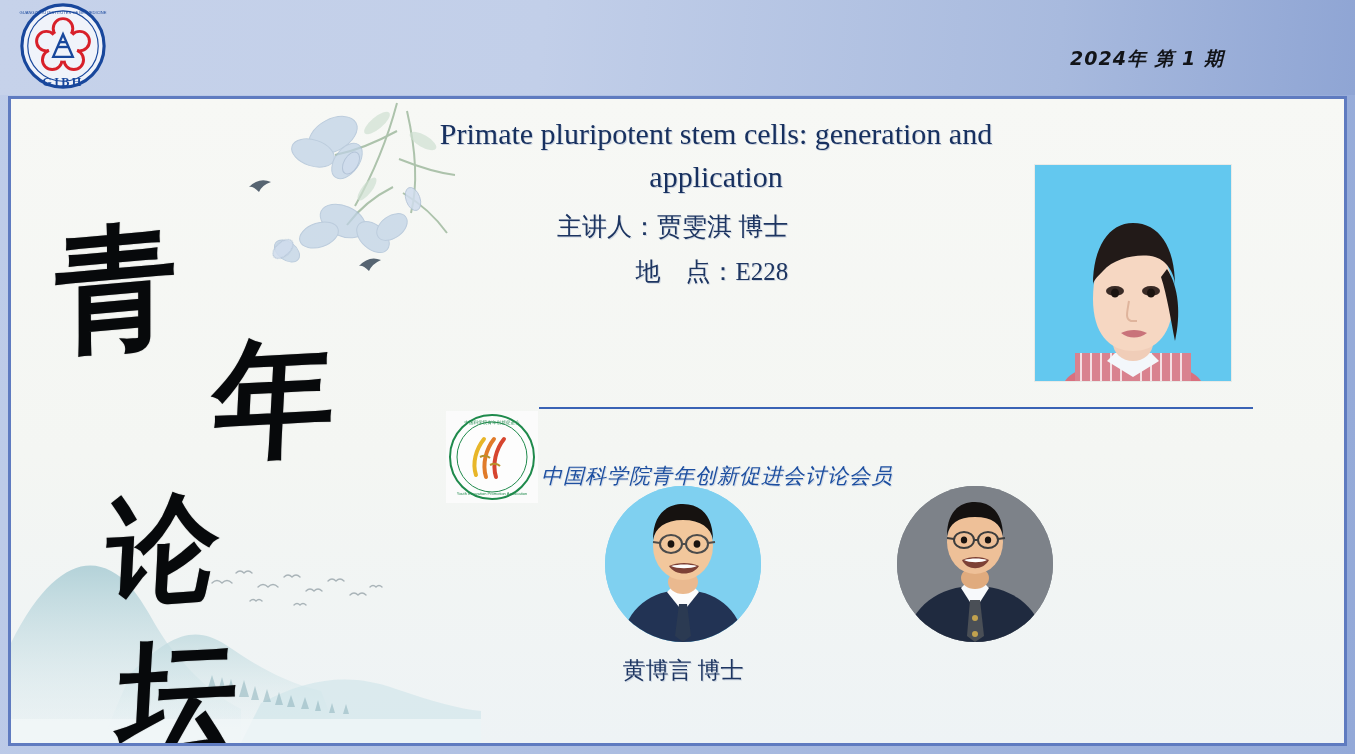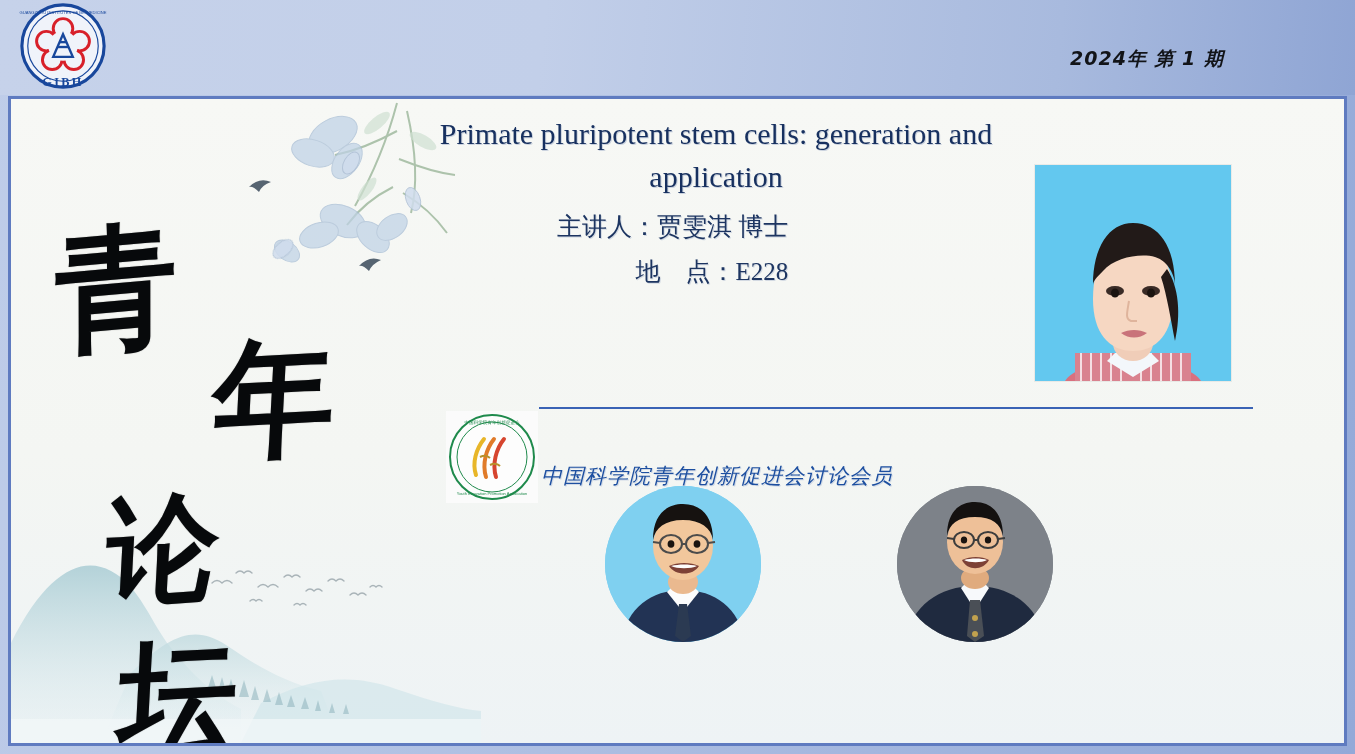--- a/index.html
+++ b/index.html
@@ -371,17 +371,18 @@
           <g fill="#1b1410">
             <ellipse cx="67" cy="54" rx="3.2" ry="3.6"></ellipse>
             <ellipse cx="91" cy="54" rx="3.2" ry="3.6"></ellipse>
           </g>
           <path d="M65 74 C73 70 85 70 92 74 C86 85 70 85 65 74 Z" fill="#7d4136"></path>
           <path d="M67 74 C74 72 84 72 90 74 C85 77 72 77 67 74 Z" fill="#fdfdfd"></path>
         </svg>
       </div>
 
       <div class="pname n1">
+        <div>黄博言  博士</div>
       </div>
 
     </div>
   </div>
 </div>
 
 </body></html>

